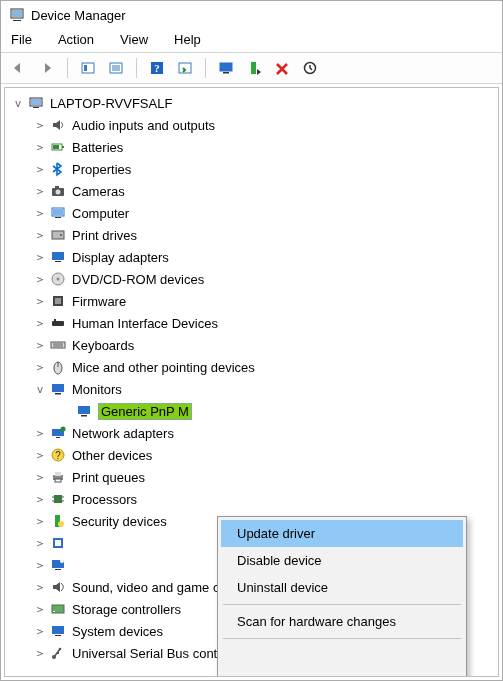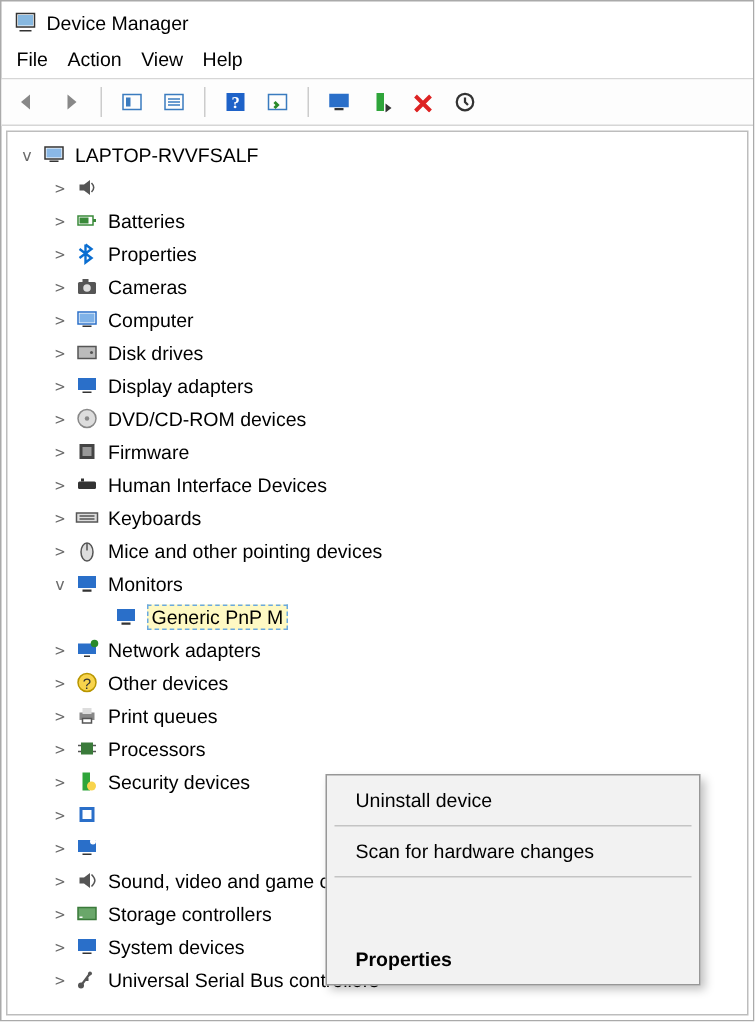--- a/index.html
+++ b/index.html
@@ -24,21 +24,21 @@
       display: flex; align-items: center;
       padding: 6px 8px;
       font-size: 13px;
     }
     .titlebar .ticon {
       width: 16px; height: 16px; margin-right: 6px;
       display: inline-flex; align-items: center; justify-content: center;
     }
     
     .menubar {
-      display: flex; gap: 13px;
+      display: flex; gap: 26px;
       padding: 3px 10px 5px 10px;
       border-bottom: 1px solid #d6d6d6;
     }
     .menubar span { cursor: default; }
     
     .toolbar {
       display: flex; align-items: center;
       padding: 4px 6px;
       gap: 4px;
       border-bottom: 1px solid #d6d6d6;
@@ -79,21 +79,21 @@
     .node .nicon {
       width: 18px; height: 18px;
       display: inline-flex; align-items: center; justify-content: center;
       margin-right: 5px;
     }
     .node .lbl { }
     .indent-0 { padding-left: 6px; }
     .indent-1 { padding-left: 28px; }
     .indent-2 { padding-left: 54px; }
     .selwrap {
-      background: #fef9c3;
+      background: #84cc16;
       border: 1px dashed #6aa9e0;
       padding: 0 2px;
       display: inline-block;
     }
     
     .ctxmenu {
       position: absolute;
       left: 212px; top: 428px;
       width: 250px;
       background: #f2f2f2;
@@ -217,20 +217,21 @@
           <span class="lbl">LAPTOP-RVVFSALF</span>
         </div>
         <div class="node indent-1">
           <span class="tw">&gt;</span>
           <span class="nicon">
             <svg width="16" height="16" viewBox="0 0 16 16">
               <path d="M3 6h3l4-3v10l-4-3H3z" fill="#555"></path>
               <path d="M11 5c2 2 2 4 0 6" fill="none" stroke="#555"></path>
             </svg>
           </span>
+          <span class="lbl">Audio inputs and outputs</span>
         </div>
         <div class="node indent-1">
           <span class="tw">&gt;</span>
           <span class="nicon">
             <svg width="16" height="16" viewBox="0 0 16 16">
               <rect x="2" y="5" width="10" height="6" fill="none" stroke="#3a8a3a"></rect>
               <rect x="12" y="7" width="2" height="2" fill="#3a8a3a"></rect>
               <rect x="3" y="6" width="6" height="4" fill="#3a8a3a"></rect>
             </svg>
           </span>
@@ -268,21 +269,21 @@
           <span class="lbl">Computer</span>
         </div>
         <div class="node indent-1">
           <span class="tw">&gt;</span>
           <span class="nicon">
             <svg width="16" height="16" viewBox="0 0 16 16">
               <rect x="2" y="4" width="12" height="8" fill="#bbb" stroke="#555"></rect>
               <circle cx="11" cy="8" r="1" fill="#555"></circle>
             </svg>
           </span>
-          <span class="lbl">Disk drives</span>
+          <span class="lbl">Print drives</span>
         </div>
         <div class="node indent-1">
           <span class="tw">&gt;</span>
           <span class="nicon">
             <svg width="16" height="16" viewBox="0 0 16 16">
               <rect x="2" y="3" width="12" height="8" fill="#2a6fc9"></rect>
               <rect x="5" y="12" width="6" height="1" fill="#333"></rect>
             </svg>
           </span>
           <span class="lbl">Display adapters</span>
@@ -470,20 +471,22 @@
               <path d="M4 12 L10 4" stroke="#555" stroke-width="1.5"></path>
               <circle cx="10" cy="4" r="1.3" fill="#555"></circle>
               <rect x="7" y="7" width="2" height="2" fill="#555"></rect>
             </svg>
           </span>
           <span class="lbl">Universal Serial Bus controllers</span>
         </div>
       </div>
 
     <div class="ctxmenu">
+      <div class="ctxitem highlight">Update driver</div>
+      <div class="ctxitem">Disable device</div>
       <div class="ctxitem">Uninstall device</div>
       <div class="ctxsep"></div>
       <div class="ctxitem">Scan for hardware changes</div>
       <div class="ctxsep"></div>
       <div class="ctxitem bold">Properties</div>
     </div>
   </div>
 </div>
 
 </body></html>

